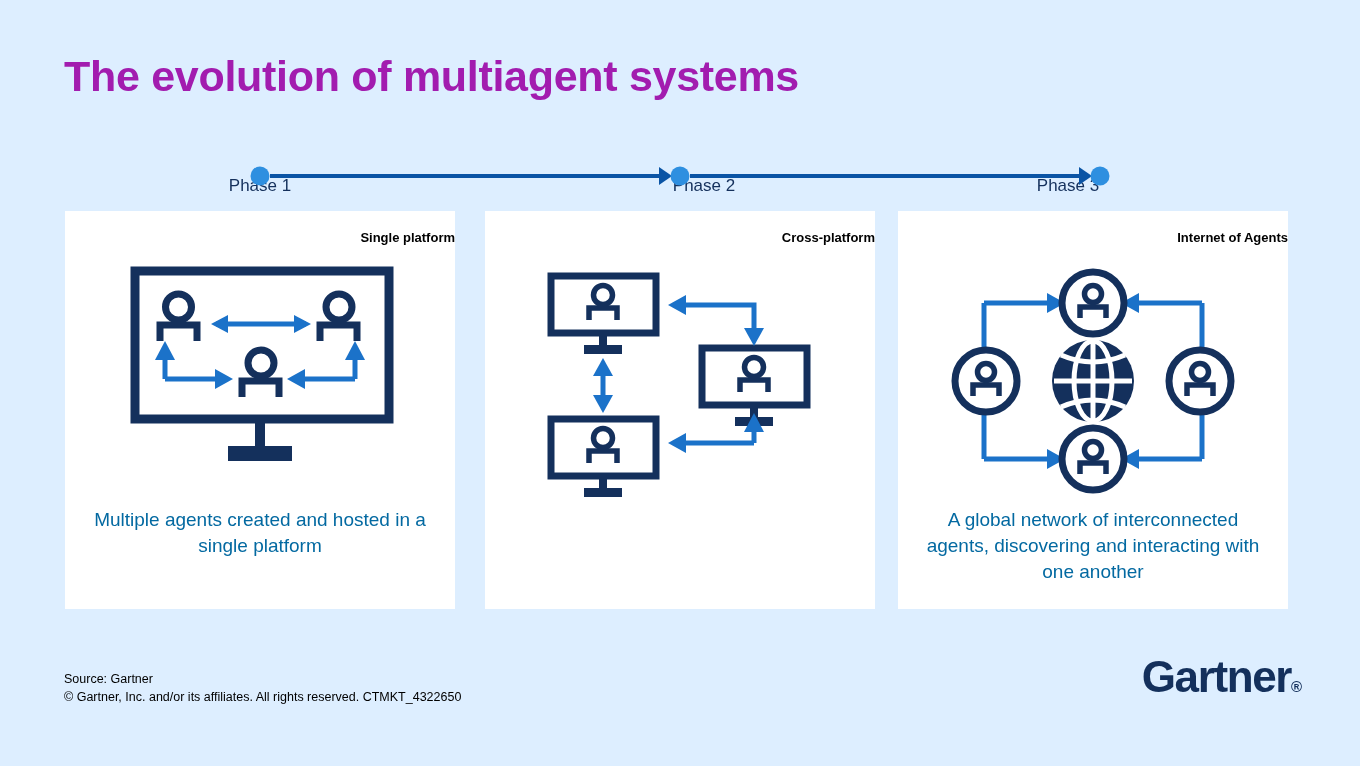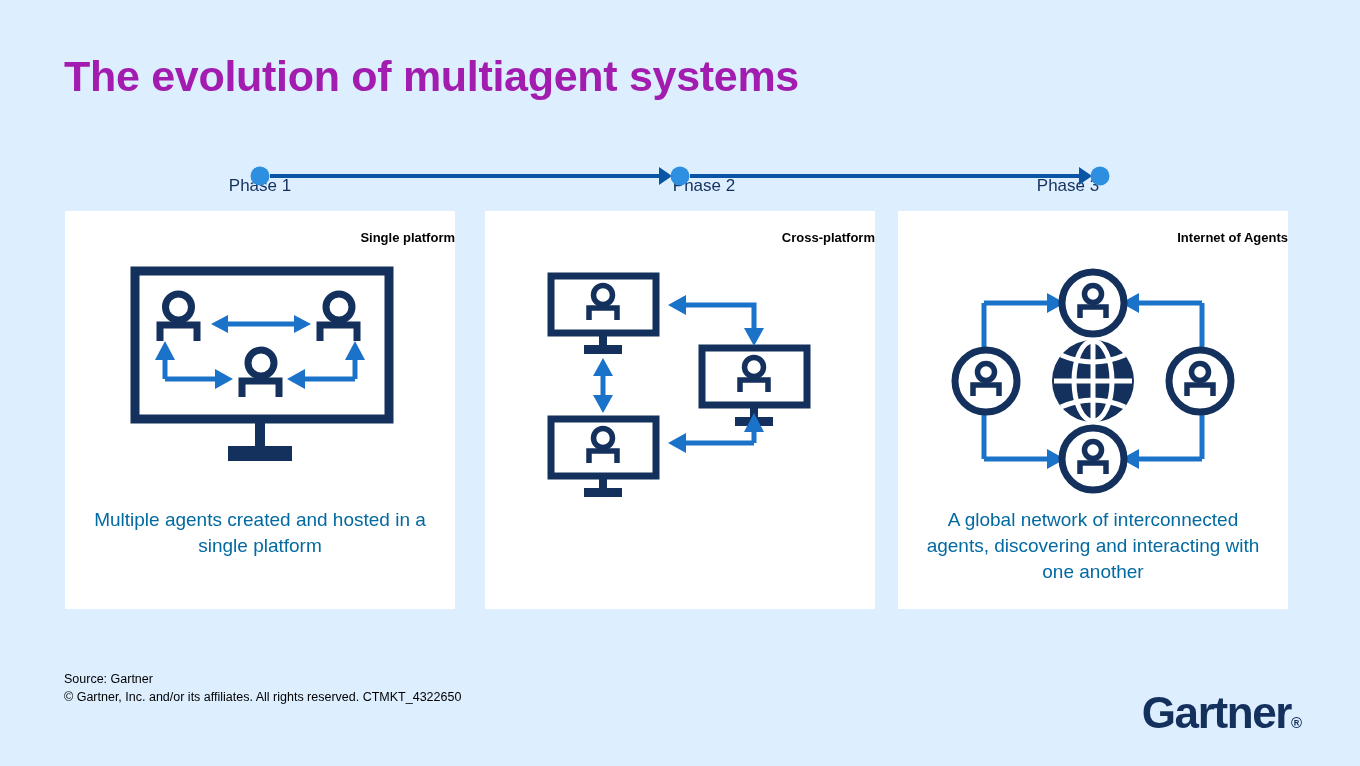--- a/index.html
+++ b/index.html
@@ -126,21 +126,20 @@
   }
   #gartner-logo {
     position: absolute;
     right: 58px;
     top: 655px;
     font-size: 44px;
     font-weight: bold;
     color: #14305c;
     letter-spacing: -1.4px;
     line-height: 1;
-    margin-top: 36px;
   }
   #gartner-logo .reg {
     font-size: 15px;
     vertical-align: baseline;
     letter-spacing: 0;
   }
 </style>
 </head>
 <body>
 

